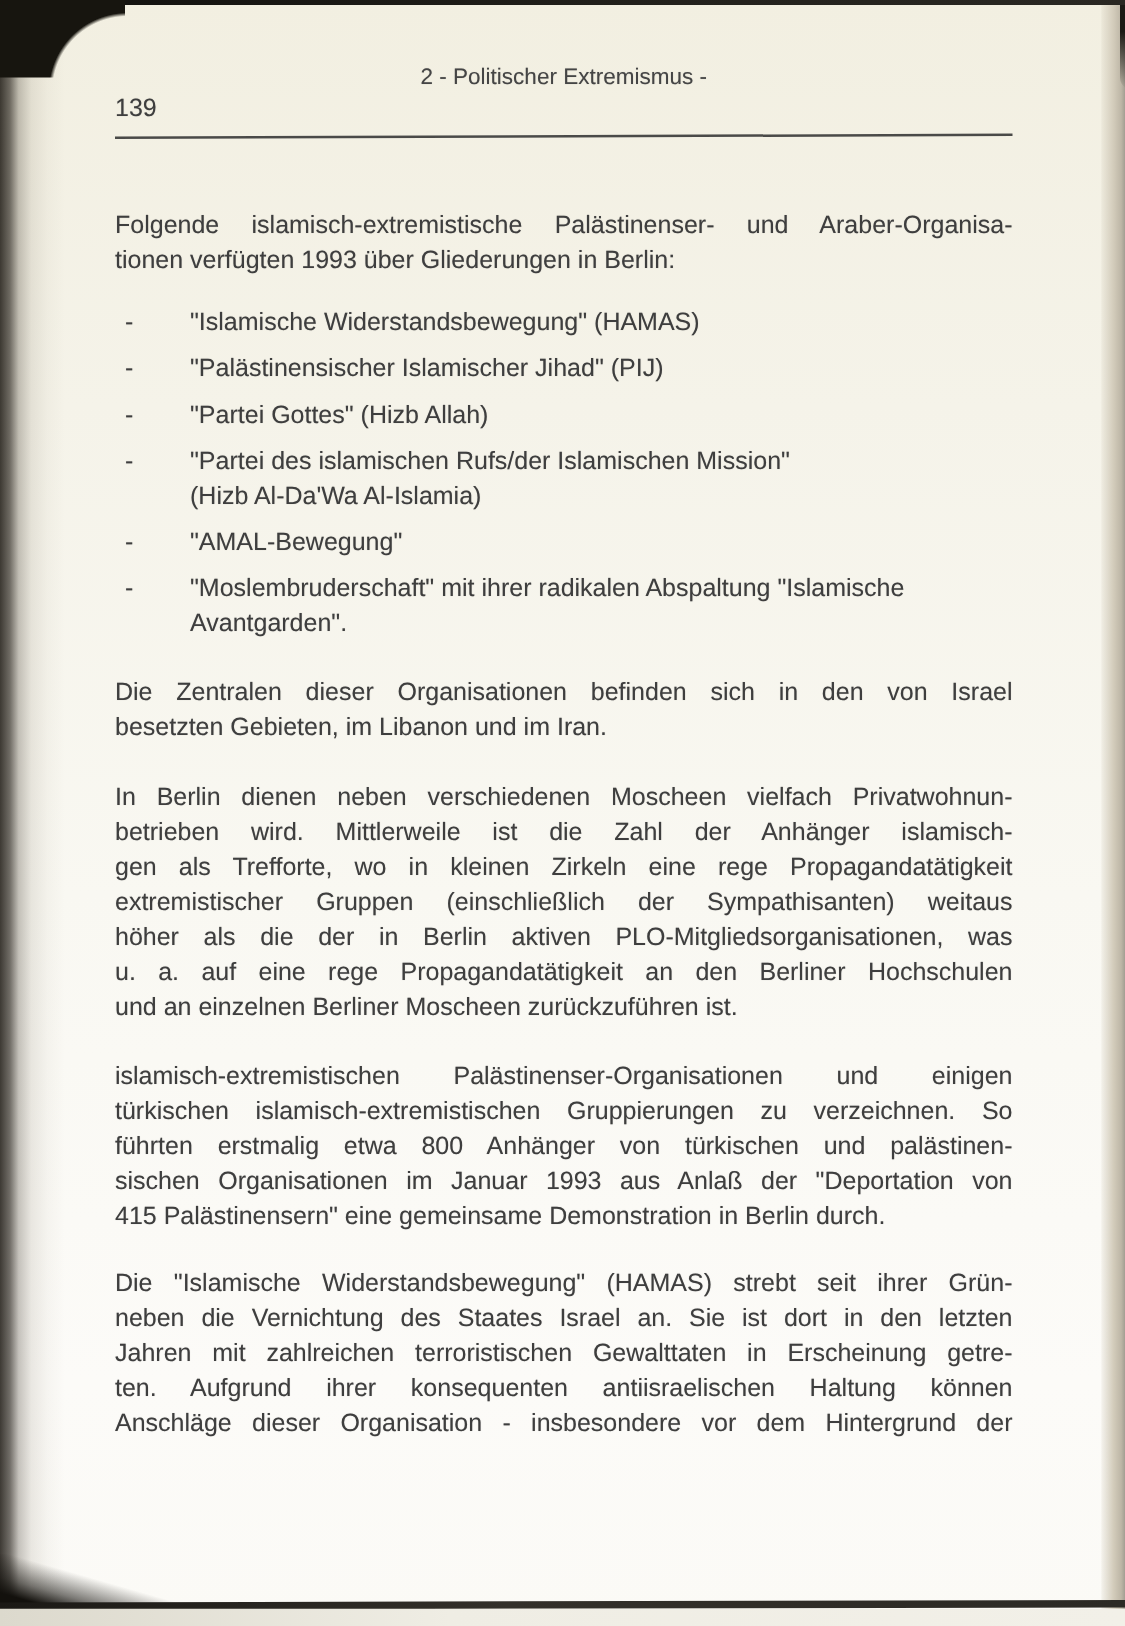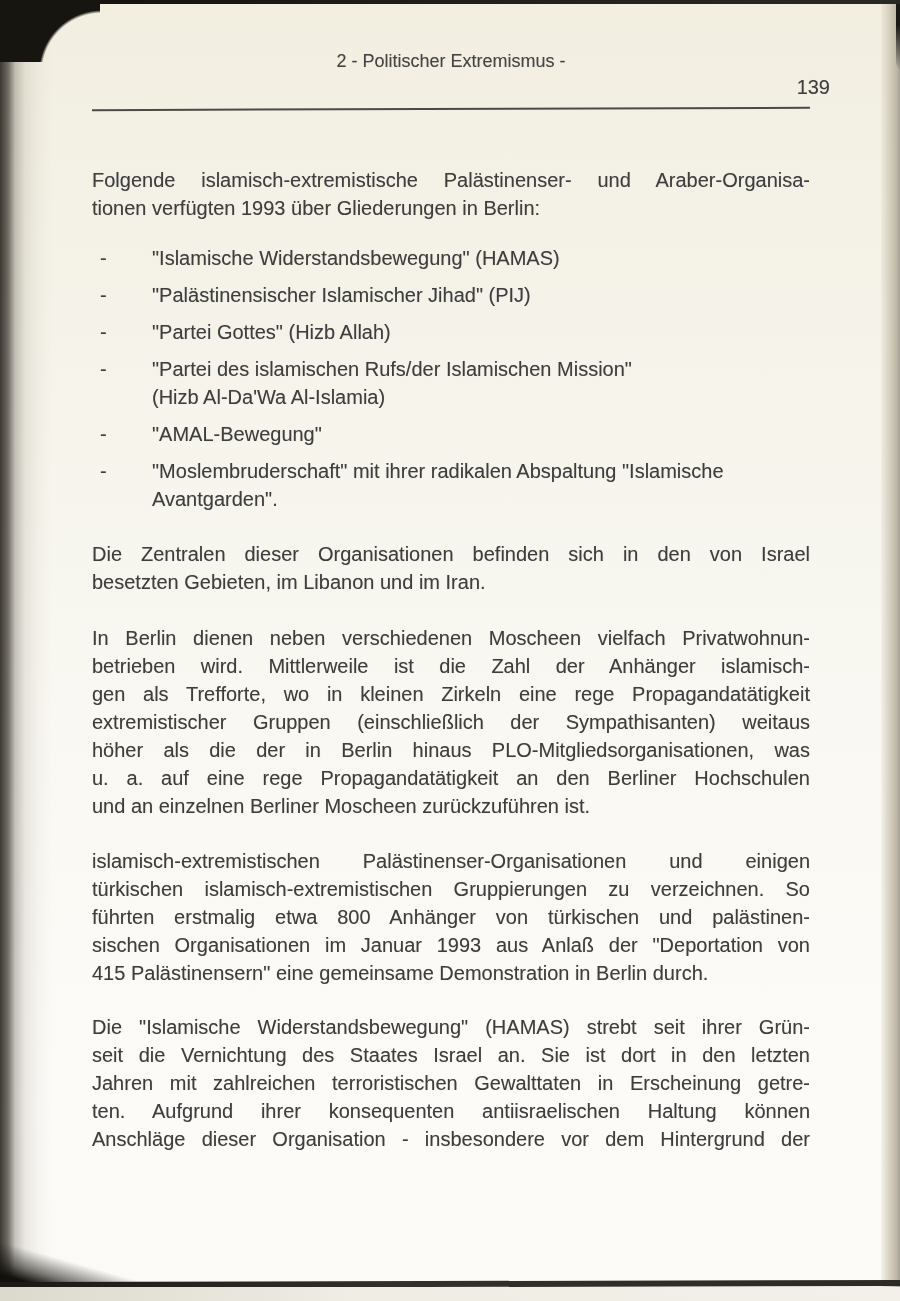--- a/index.html
+++ b/index.html
@@ -62,21 +62,21 @@
     text-shadow: 0 0 0.7px rgba(62,62,62,0.35);
   }
   .hdr-title {
     margin-top: 49px;
     font-size: 18px; line-height: 24px;
     text-align: center; color: #454545;
   }
   .hdr-num {
     margin-top: 2px; margin-right: -20px;
     font-size: 20px; line-height: 24px;
-    text-align: right;
+    text-align: left;
   }
   .hdr-rule {
     margin-top: 9px; height: 0;
     border-top: 2px solid #4a4a48;
     transform: rotate(-0.18deg);
   }
   .para { font-size: 20px; line-height: 28px; }
   .intro   { margin-top: 56px; }
   .p-zent  { margin-top: 27px; }
   .p-berl  { margin-top: 28px; }
@@ -136,36 +136,36 @@
     <div class="para p-zent">
       <div class="line">Die Zentralen dieser Organisationen befinden sich in den von Israel</div>
       <div class="line last">besetzten Gebieten, im Libanon und im Iran.</div>
     </div>
 
     <div class="para p-berl">
       <div class="line">In Berlin dienen neben verschiedenen Moscheen vielfach Privatwohnun-</div>
       <div class="line">betrieben wird. Mittlerweile ist die Zahl der Anhänger islamisch-</div>
       <div class="line">gen als Trefforte, wo in kleinen Zirkeln eine rege Propagandatätigkeit</div>
       <div class="line">extremistischer Gruppen (einschließlich der Sympathisanten) weitaus</div>
-      <div class="line">höher als die der in Berlin hinaus PLO-Mitgliedsorganisationen, was</div>
+      <div class="line">höher als die der in Berlin aktiven PLO-Mitgliedsorganisationen, was</div>
       <div class="line">u. a. auf eine rege Propagandatätigkeit an den Berliner Hochschulen</div>
       <div class="line last">und an einzelnen Berliner Moscheen zurückzuführen ist.</div>
     </div>
 
     <div class="para p-darb">
       <div class="line">islamisch-extremistischen Palästinenser-Organisationen und einigen</div>
       <div class="line">türkischen islamisch-extremistischen Gruppierungen zu verzeichnen. So</div>
       <div class="line">führten erstmalig etwa 800 Anhänger von türkischen und palästinen-</div>
       <div class="line">sischen Organisationen im Januar 1993 aus Anlaß der "Deportation von</div>
       <div class="line last">415 Palästinensern" eine gemeinsame Demonstration in Berlin durch.</div>
     </div>
 
     <div class="para p-hamas">
       <div class="line">Die "Islamische Widerstandsbewegung" (HAMAS) strebt seit ihrer Grün-</div>
-      <div class="line">seit die Vernichtung des Staates Israel an. Sie ist dort in den letzten</div>
+      <div class="line">neben die Vernichtung des Staates Israel an. Sie ist dort in den letzten</div>
       <div class="line">Jahren mit zahlreichen terroristischen Gewalttaten in Erscheinung getre-</div>
       <div class="line">ten. Aufgrund ihrer konsequenten antiisraelischen Haltung können</div>
       <div class="line">Anschläge dieser Organisation - insbesondere vor dem Hintergrund der</div>
     </div>
 
   </div>
 
   <div class="edge-right"></div>
   <div class="corner-tr"></div>
   <div class="spine-left"></div>

